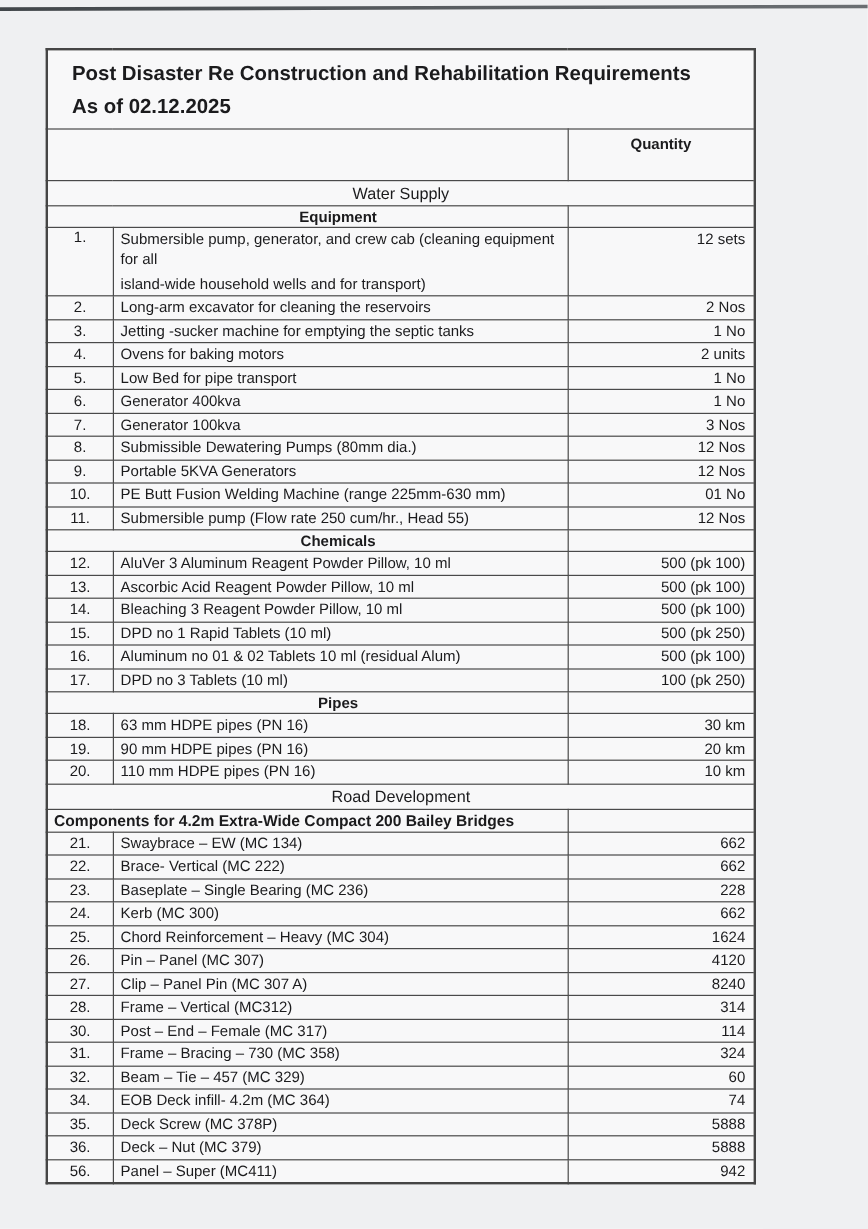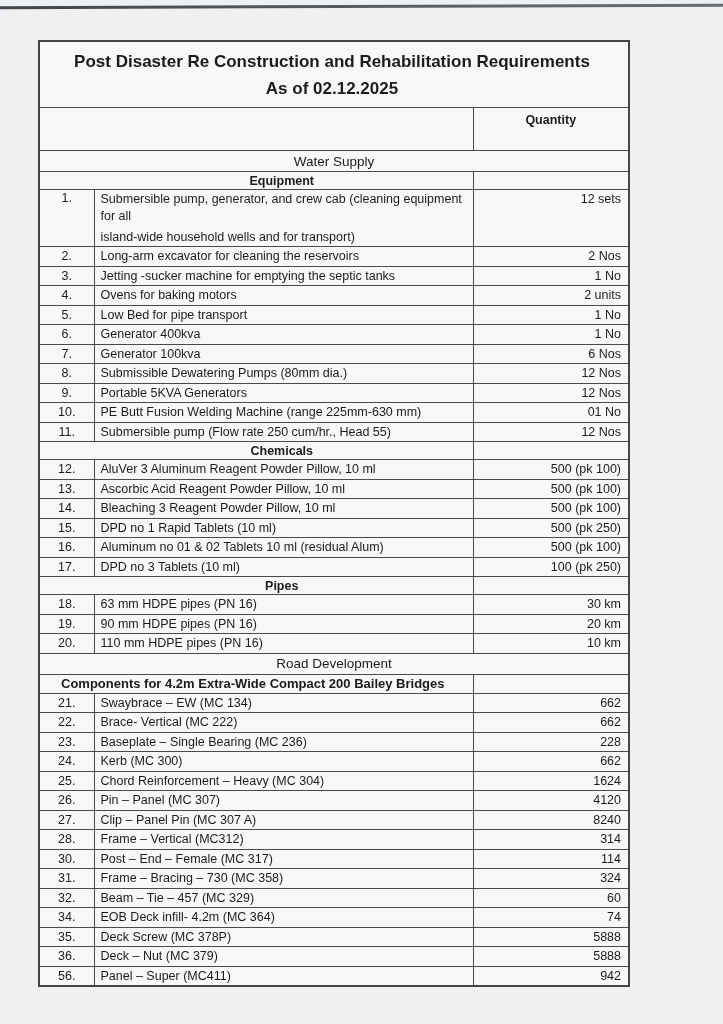--- a/index.html
+++ b/index.html
@@ -40,25 +40,25 @@
     border: 2px solid #454545;
   }
   td {
     font-size: 12.5px;
     padding: 1px 6px;
     vertical-align: middle;
     overflow: hidden;
     white-space: nowrap;
   }
   .title-cell {
-    text-align: center;
+    text-align: left;
     font-weight: bold;
     font-size: 17px;
     line-height: 1.6;
-    padding: 6px 4px 5px 0;
+    padding: 6px 4px 5px 20px;
     white-space: normal;
   }
   .desc-header {
     height: 36px;
   }
   .qty-header {
     font-weight: bold;
     font-size: 12.5px;
     text-align: center;
     vertical-align: top;
@@ -77,21 +77,21 @@
     font-weight: bold;
     font-size: 12.5px;
     height: 15px;
     padding-left: 57px;
     text-align: center;
   }
   tr.subheading td.label-cell {
     font-weight: bold;
     font-size: 13px;
     height: 16px;
-    padding-left: 21px;
+    padding-left: 5px;
   }
   tr.item td {
     height: 15.5px;
   }
   tr.item td.num {
     text-align: center;
     padding: 1px 2px;
   }
   tr.item td.qty,
   td.qty-empty {
@@ -170,21 +170,21 @@
         <td class="qty">1 No</td>
       </tr>
       <tr class="item">
         <td class="num">6.</td>
         <td class="desc">Generator 400kva</td>
         <td class="qty">1 No</td>
       </tr>
       <tr class="item">
         <td class="num">7.</td>
         <td class="desc">Generator 100kva</td>
-        <td class="qty">6 Nos</td>
+        <td class="qty">3 Nos</td>
       </tr>
       <tr class="item">
         <td class="num">8.</td>
         <td class="desc">Submissible Dewatering Pumps (80mm dia.)</td>
         <td class="qty">12 Nos</td>
       </tr>
       <tr class="item">
         <td class="num">9.</td>
         <td class="desc">Portable 5KVA Generators</td>
         <td class="qty">12 Nos</td>

